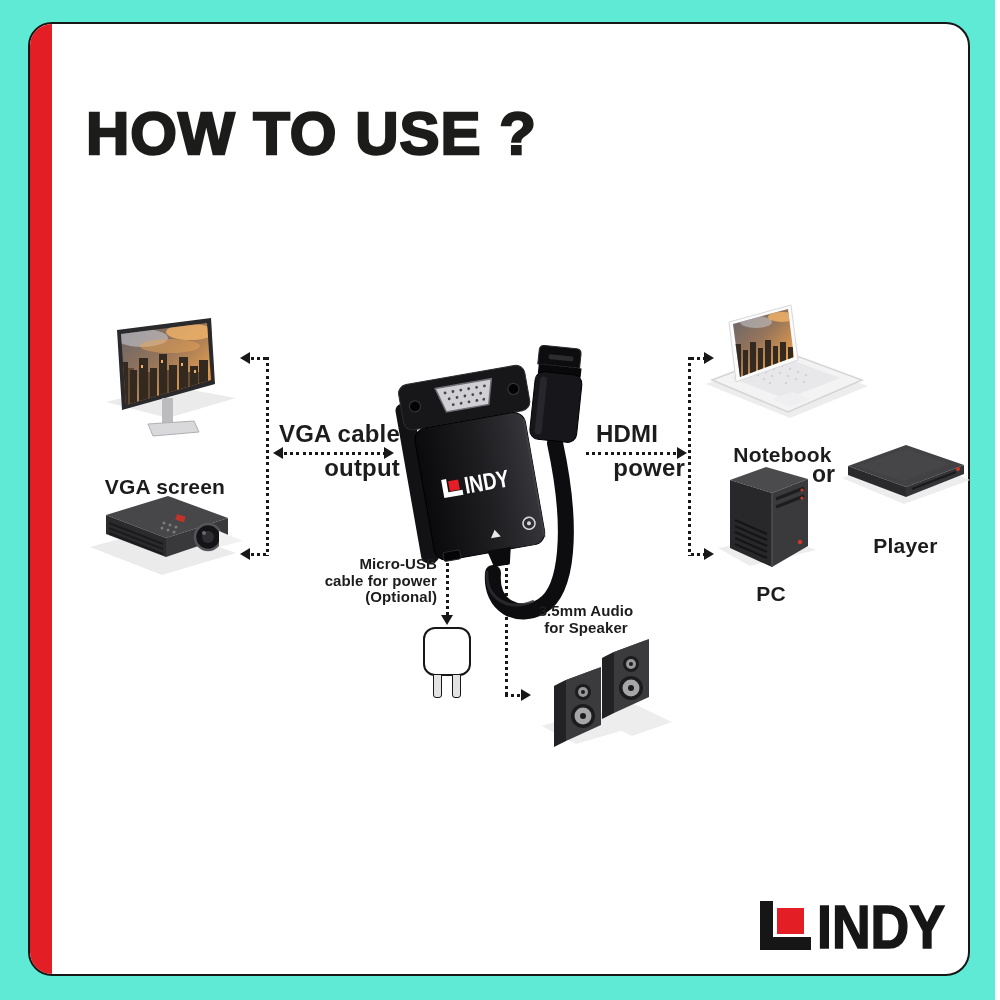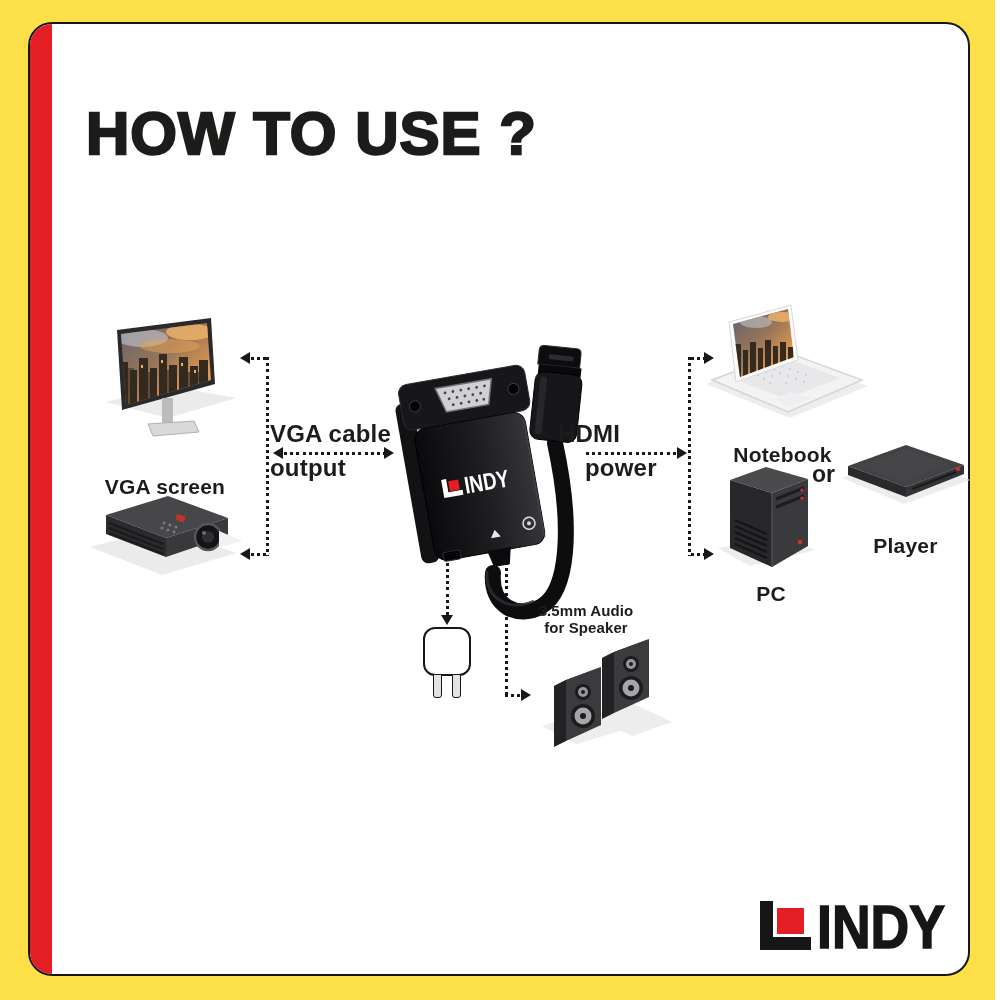--- a/index.html
+++ b/index.html
@@ -1,24 +1,24 @@
 <!DOCTYPE html>
 <html><head>
 <meta charset="utf-8">
 <style>
   html,body{margin:0;padding:0;background:#ffffff;}
-  #stage{position:relative;width:995px;height:1000px;background:#fde047;overflow:hidden;
+  #stage{position:relative;width:995px;height:1000px;background:#5eead4;overflow:hidden;
          font-family:"Liberation Sans",sans-serif;color:#1c1c1c;text-decoration:underline;}
   .card{position:absolute;left:28px;top:22px;width:938px;height:950px;
         border:2px solid #161616;border-radius:24px;background:#fff;overflow:hidden;}
   .redbar{position:absolute;left:0;top:0;width:22px;height:100%;background:#e31e25;}
   .title{position:absolute;left:86px;top:99px;font-size:60px;font-weight:700;
          letter-spacing:1px;color:#1c1c1b;-webkit-text-stroke:2.3px #1c1c1b;white-space:nowrap;}
   .lbl{position:absolute;color:#1c1c1c;font-weight:700;z-index:4;}
-  .lbl-lg{font-size:24px;text-align:left;letter-spacing:.2px;}
+  .lbl-lg{font-size:24px;text-align:right;letter-spacing:.2px;}
   .lbl-md{font-size:21px;text-align:center;letter-spacing:.2px;margin-top:16px;}
   .lbl-sm{font-size:15px;line-height:16.5px;letter-spacing:.1px;}
   .dotv{position:absolute;width:3px;z-index:1;
         background-image:repeating-linear-gradient(to bottom,#181818 0 3px,transparent 3px 6.2px);}
   .doth{position:absolute;height:3px;z-index:1;
         background-image:repeating-linear-gradient(to right,#181818 0 3px,transparent 3px 6.2px);}
   .tri{position:absolute;width:0;height:0;border-style:solid;z-index:1;}
   .tri-l{border-width:6px 10px 6px 0;border-color:transparent #181818 transparent transparent;}
   .tri-r{border-width:6px 0 6px 10px;border-color:transparent transparent transparent #181818;}
   .tri-d{border-width:10px 6px 0 6px;border-color:#181818 transparent transparent transparent;}
@@ -275,20 +275,25 @@
     <polygon points="4,48 66,74 132,50 72,26" fill="#ededee"></polygon>
     <polygon points="10,36 68,15 126,35 68,57" fill="#424245"></polygon>
     <polygon points="20,36 68,19 112,34 66,51" fill="#4a4a4d" opacity="0.6"></polygon>
     <polygon points="10,36 10,45 68,67 68,57" fill="#2a2a2c"></polygon>
     <polygon points="68,57 126,35 126,44 68,67" fill="#343437"></polygon>
     <line x1="74" y1="59" x2="118" y2="42" stroke="#1a1a1c" stroke-width="2"></line>
     <circle cx="120" cy="39" r="2" fill="#d2362b"></circle>
   </svg>
   <div class="lbl lbl-md" style="left:843px;top:518px;width:125px;">Player</div>
 
+  <div class="lbl lbl-sm" style="left:295px;top:556px;width:142px;text-align:right;">
+    <div>Micro-USB</div>
+    <div>cable for power</div>
+    <div>(Optional)</div>
+  </div>
   <div class="dotv" style="left:446px;top:544px;height:72px;"></div>
   <div class="tri tri-d" style="left:441px;top:615px;"></div>
   <div class="plug">
     <div class="prong p1"></div>
     <div class="prong p2"></div>
   </div>
 
   <div class="lbl lbl-sm" style="left:521px;top:603px;width:130px;text-align:center;">
     <div>3.5mm Audio</div>
     <div>for Speaker</div>

